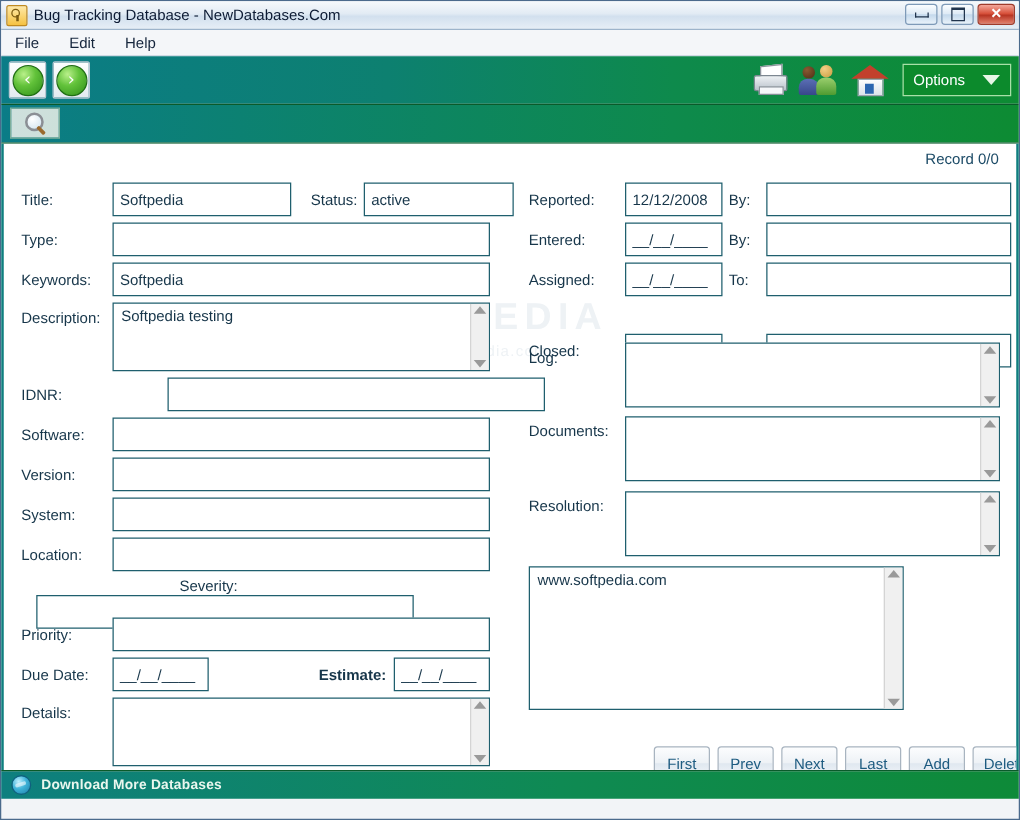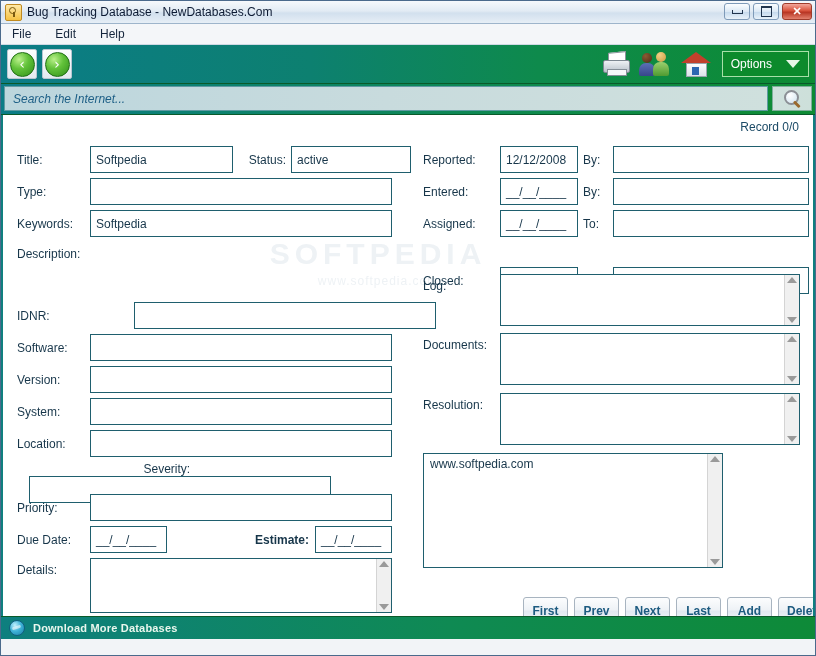--- a/index.html
+++ b/index.html
@@ -342,21 +342,20 @@
     min-width: 45px;
     height: 27px;
     box-sizing: border-box;
     border: 1px solid #a8b4c0;
     border-radius: 3px;
     background: linear-gradient(to bottom, #fcfdfe 0%, #eef2f6 48%, #e0e8f0 52%, #f4f7fa 100%);
     color: #1d5b80;
     font-size: 12px;
     display: flex; align-items: center; justify-content: center;
     padding: 0 8px;
-    font-weight: bold;
   }
 
   
   .statusbar {
     height: 22px;
     background: linear-gradient(to right, #0e7f7f 0%, #0f8a53 55%, #0e8a38 100%);
     display: flex; align-items: center;
     padding-left: 8px; gap: 8px;
     border-top: 1px solid #0a5a2a;
   }
@@ -438,21 +437,20 @@
         <div class="door"></div>
     </div>
 
     <div class="options-btn">
       <span>Options</span>
       <span class="caret"></span>
     </div>
   </div>
 
   <div class="searchbar">
-    <div class="search-input">Search the Internet...</div>
     <div class="search-go">
       <div class="mag">
         <div class="lens"></div>
           <div class="handle"></div>
       </div>
     </div>
   </div>
 
   <div class="content">
 
@@ -477,20 +475,27 @@
         <div class="fld" style="width:302px;"></div>
       </div>
 
       <div class="row" style="left:14px; top:95px;">
         <div class="lbl" style="width:73px;">Keywords:</div>
         <div class="fld" style="width:302px;">Softpedia</div>
       </div>
 
       <div class="row" style="left:14px; top:127px; align-items:flex-start;">
         <div class="lbl" style="width:73px; padding-top:5px;">Description:</div>
+        <div class="area" style="width:302px; height:55px;">
+          <div class="txt">Softpedia testing</div>
+          <div class="scroll">
+            <div class="arr-up"></div>
+            <div class="arr-dn"></div>
+          </div>
+        </div>
       </div>
 
       <div class="row" style="left:14px; top:187px;gap:44px;">
         <div class="lbl" style="width:73px;">IDNR:</div>
         <div class="fld" style="width:302px;"></div>
       </div>
       <div class="row" style="left:14px; top:219px;">
         <div class="lbl" style="width:73px;">Software:</div>
         <div class="fld" style="width:302px;"></div>
       </div>

